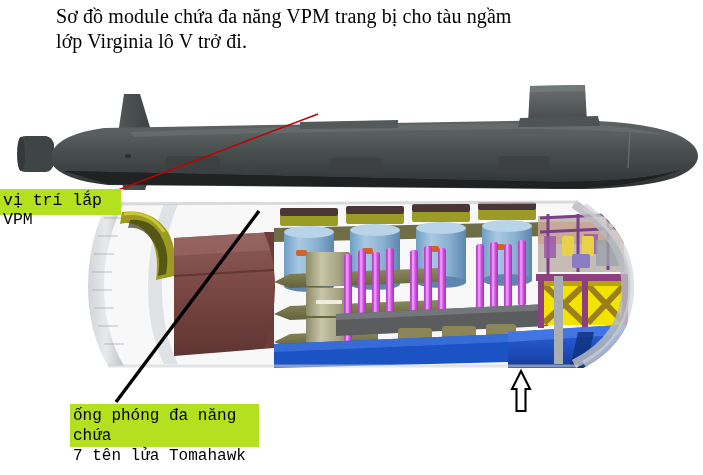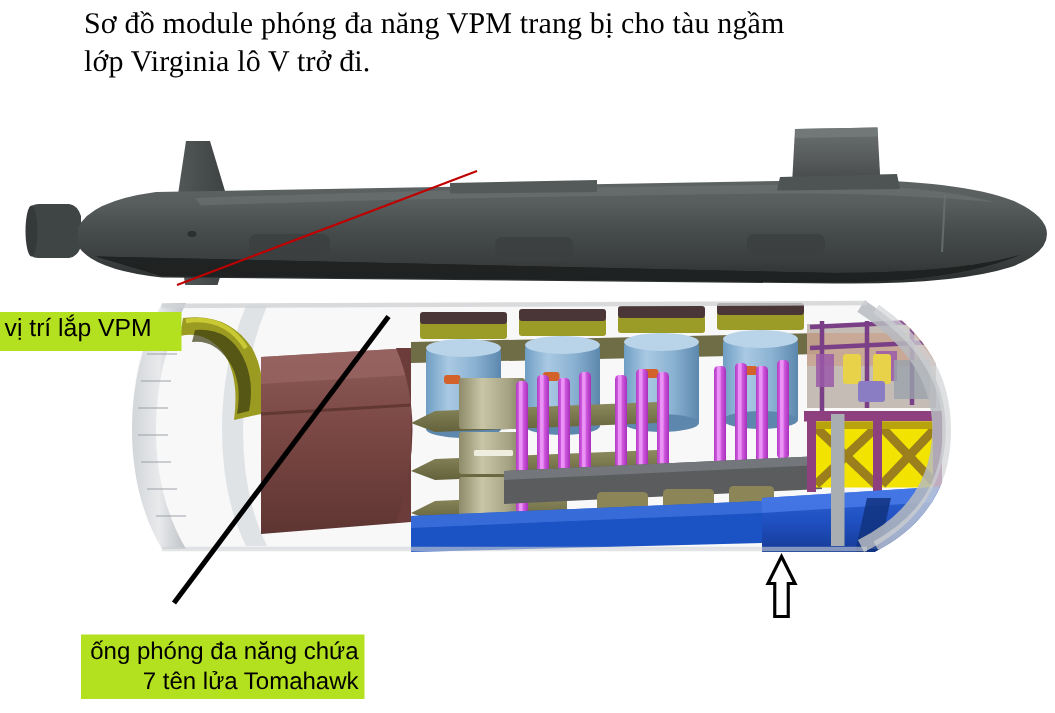--- a/index.html
+++ b/index.html
@@ -30,47 +30,46 @@
     color: #000000;
     white-space: pre-line;
     letter-spacing: 0.1px;
   }
 
   
   .callout {
     position: absolute;
     background: #b3e01f;
     color: #000000;
-    font-family: Liberation Sans, sans-serif;
+    font-family: Liberation Mono, monospace;
     font-size: 16.5px;
     line-height: 19px;
     padding: 2px 4px 3px 3px;
     white-space: pre-line;
     box-sizing: border-box;
-    margin-top: 19px;
   }
   #label-vpm   { left: 0px;   top: 189px; width: 121px; height: 26px; }
-  #label-tubes { left: 54px;  top: 404px; width: 189px; height: 43px; font-size: 16px; line-height: 20px; text-align: right;}
+  #label-tubes { left: 70px;  top: 404px; width: 189px; height: 43px; font-size: 16px; line-height: 20px;}
   #label-ballast { left: 478px; top: 415px; width: 96px; height: 26px; }
 
   
   #leaders { position: absolute; left: 0; top: 0; width: 703px; height: 475px; }
 
   
   #sub { position: absolute; left: 0px; top: 72px; width: 703px; height: 118px; }
 
   
   #cutaway { position: absolute; left: 78px; top: 192px; width: 560px; height: 185px; }
 </style>
 </head>
 <body>
 
 <div id="page">
 
-  <div id="title">Sơ đồ module phóng đa năng VPM trang bị cho tàu ngầm
+  <div id="title">Sơ đồ module chứa đa năng VPM trang bị cho tàu ngầm
 lớp Virginia lô V trở đi.</div>
 
   <svg id="sub" viewBox="0 0 703 118">
     <defs>
       <linearGradient id="hullGrad" x1="0" y1="0" x2="0" y2="1">
         <stop offset="0%" stop-color="#5d6262"></stop>
         <stop offset="22%" stop-color="#585d5d"></stop>
         <stop offset="48%" stop-color="#474c4c"></stop>
         <stop offset="78%" stop-color="#3a3e3e"></stop>
         <stop offset="100%" stop-color="#2b2e2e"></stop>

